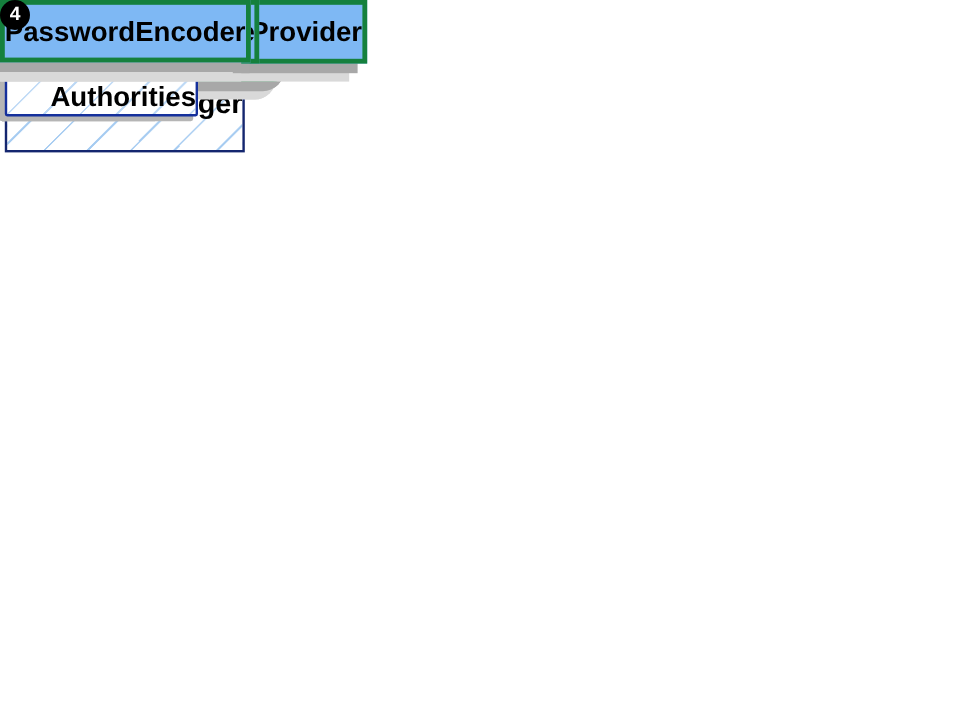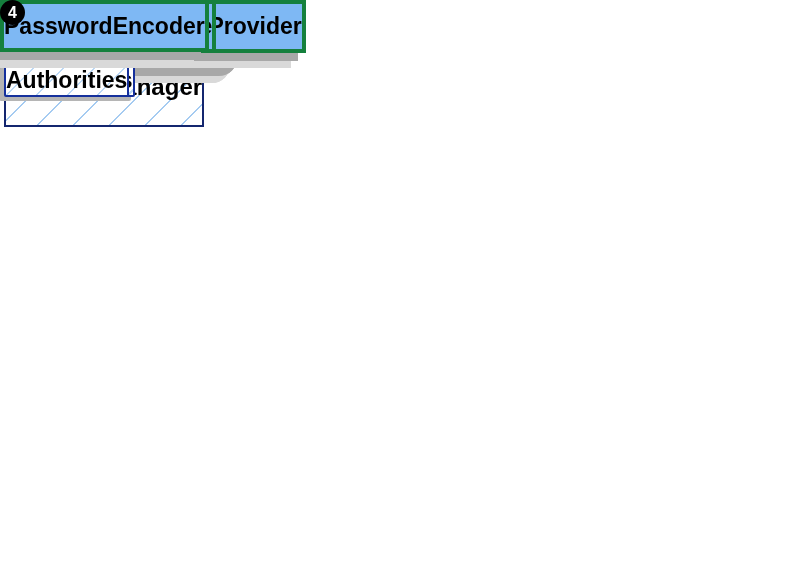--- a/index.html
+++ b/index.html
@@ -57,21 +57,21 @@
   #token-request{left:68;top:3;width:320;height:117;}
   #token-request .fl{left:11;top:74;width:148;height:33;}
   #token-request .fr{left:168;top:74;width:141;height:33;}
   #arrow-req-line{left:388;top:66;width:30;}
   #arrow-req-head{left:417;top:60;}
   #am-box{left:432;top:68;width:328;height:154;}
   #am-title{margin-top:15px;text-align:center;font-size:24px;}
   #pm-box{left:38;top:56;width:250;height:80;font-size:24px;line-height:76px;}
   #token-response{left:68;top:158;width:320;height:120;}
   #token-response .fl{left:11;top:78;width:148;height:33;}
-  #token-response .fr{left:168;top:78;width:141;height:33;}
+  #token-response .fr{left:168;top:78;width:141;height:33;padding-left:36px;}
   #badge5{left:27;top:180;}
   #arrow-out-head{left:5;top:213;}
   #arrow-out-line{left:19;top:219;width:49;}
   #line-resp{left:388;top:219;width:44;}
   #conn-h1{left:760;top:144;width:41;}
   #conn-v{left:799;top:144;height:314;}
   #conn-h2{left:766;top:456;width:35;}
   #conn-head{left:752;top:450;}
   #prov-label{left:465;top:262;width:230;}
   #badge2{left:764;top:276;}

